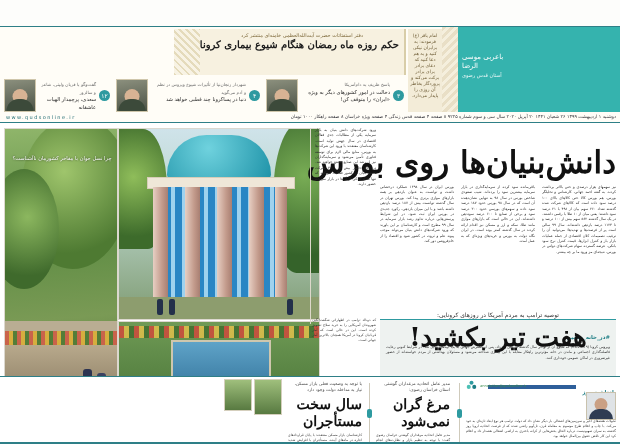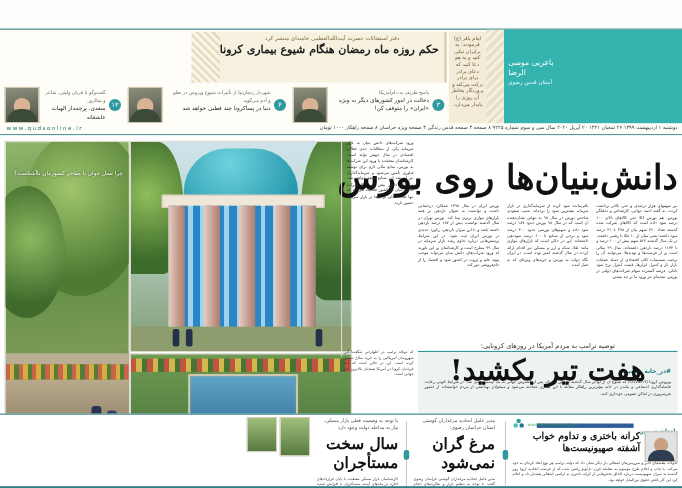--- a/index.html
+++ b/index.html
@@ -314,21 +314,20 @@
       <div class="mail">annotation@qudsonline.ir</div>
       <svg class="logo" viewBox="0 0 12 12">
         <circle cx="6" cy="3" r="2.2" fill="#2e9aa0"></circle>
           <circle cx="3" cy="7.5" r="2.2" fill="#4cc0b5"></circle>
         <circle cx="9" cy="7.5" r="2.2" fill="#1c7d84"></circle>
       </svg>
       <div class="ph">
           <div class="f"></div>
           <div class="b"></div>
         </div>
-      <div class="hd">کرانه باختری و تداوم خواب آشفته صهیونیست‌ها</div>
       <div class="body">تحولات هفته‌های اخیر و سرزمین‌های اشغالی بار دیگر نشان داد که دولت ترامپ هر نوع ابعاد تازه‌ای به خود می‌کند. با چاپ و اعلام طرح موسوم به معامله قرن، تل‌آویو راضی شده که از فرصت اتحادیه اروپا روز گذشته به سران صهیونیست درباره الحاق بخش‌هایی از کرانه باختری به اراضی اشغالی هشدار داد و اعلام کرد این کار ناقض حقوق بین‌الملل خواهد بود.</div>
     </div>
 
     <div class="vline" style="right:160px;">
         <span class="dot"></span>
       </div>
 
     <div class="bcell" style="right:170px;width:74px;">
       <div class="over">مدیر عامل اتحادیه مرغداران گوشتی استان خراسان رضوی:</div>
       <div class="hd" style="white-space:pre-line">مرغ گران

